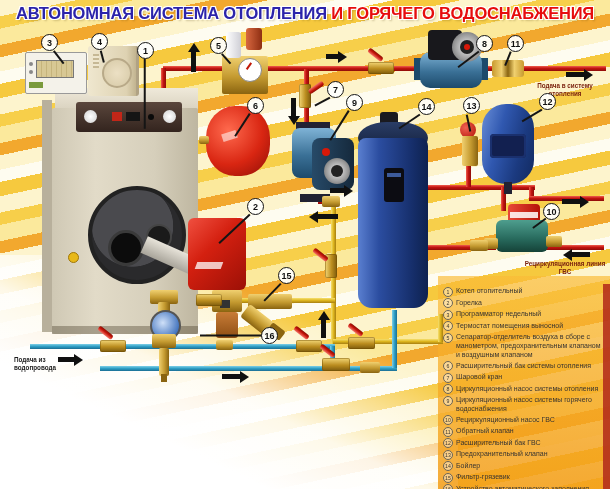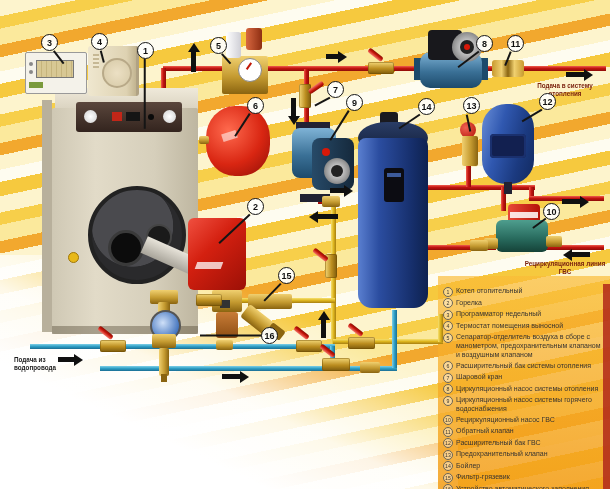--- a/index.html
+++ b/index.html
@@ -65,20 +65,23 @@
 </style>
 </head>
 <body>
 
 <div id="stage">
 
   <div class="abs bgwhite"></div>
   <div class="abs legendbg"></div>
   <div class="abs rededge"></div>
 
+  <div class="abs title">
+    <span class="t-blue">АВТОНОМНАЯ СИСТЕМА ОТОПЛЕНИЯ</span><span class="t-red">&nbsp;И ГОРЯЧЕГО ВОДОСНАБЖЕНИЯ</span>
+  </div>
 
   <div class="abs pipe pr" style="left:163px;top:66px;width:443px;height:5px"></div>
   <div class="abs pipe prv" style="left:161px;top:68px;width:5px;height:30px"></div>
   <div class="abs pipe prv" style="left:304px;top:69px;width:5px;height:58px"></div>
   <div class="abs pipe pr" style="left:318px;top:199px;width:20px;height:5px"></div>
   <div class="abs pipe pyv" style="left:331px;top:202px;width:5px;height:142px"></div>
   <div class="abs pipe py" style="left:195px;top:298px;width:140px;height:5px"></div>
   <div class="abs pipe py" style="left:333px;top:339px;width:110px;height:5px"></div>
   <div class="abs pipe pyv" style="left:438px;top:314px;width:5px;height:28px"></div>
   <div class="abs pipe pb" style="left:30px;top:344px;width:305px;height:5px"></div>

